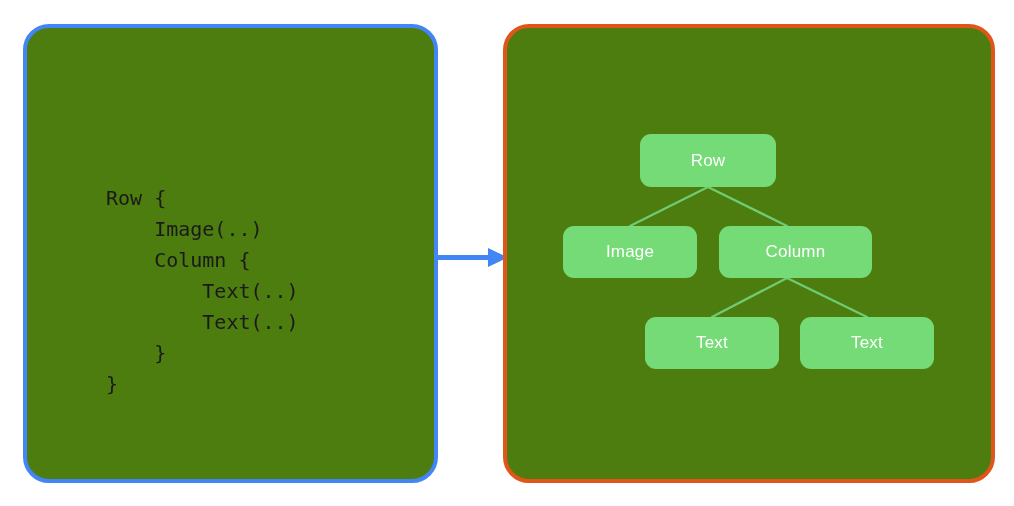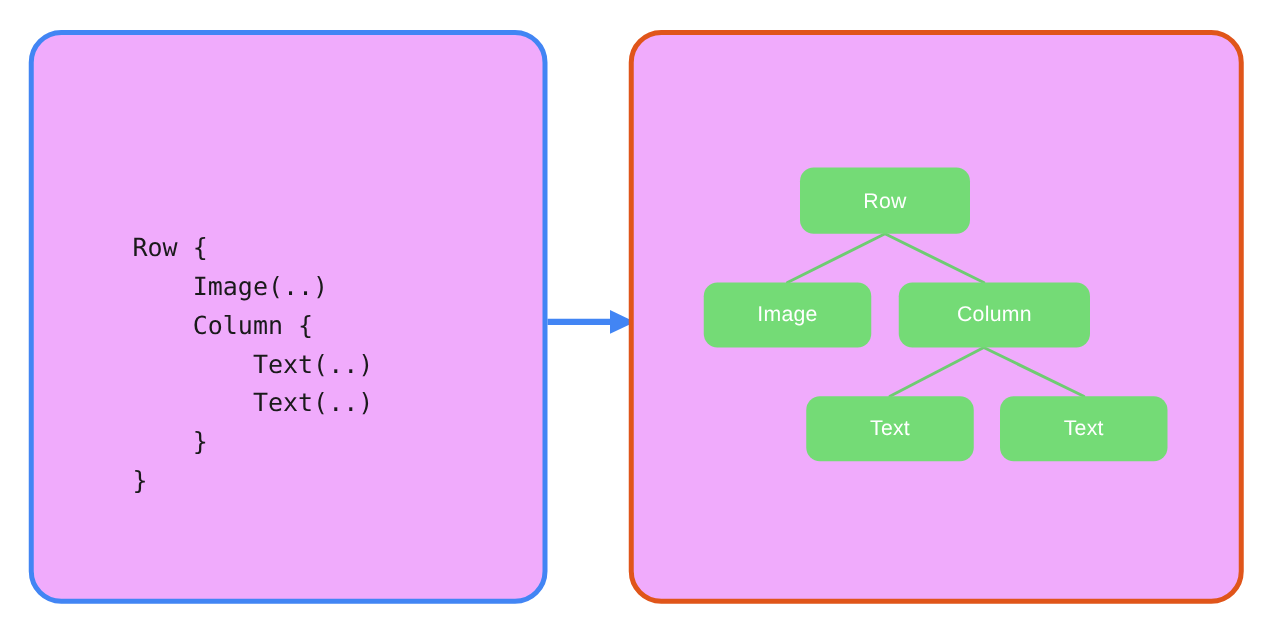--- a/index.html
+++ b/index.html
@@ -14,21 +14,21 @@
     position: relative;
     width: 1014px;
     height: 506px;
     background: #ffffff;
     overflow: hidden;
   }
 
   
   .panel {
     position: absolute;
-    background: #f0abfc;
+    background: #4d7c0f;
     border-style: solid;
     box-sizing: border-box;
   }
   #code-panel {
     left: 23px;
     top: 24px;
     width: 415px;
     height: 459px;
     border-width: 4px;
     border-color: #4285f4;

